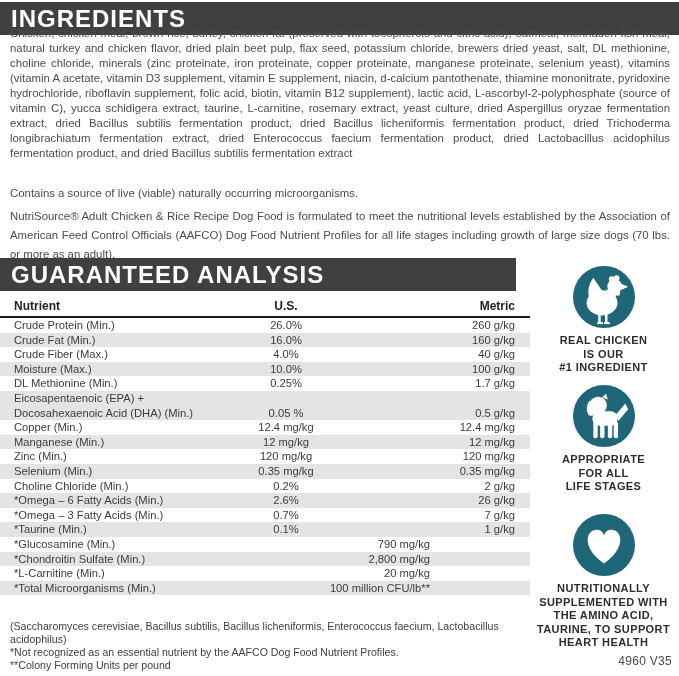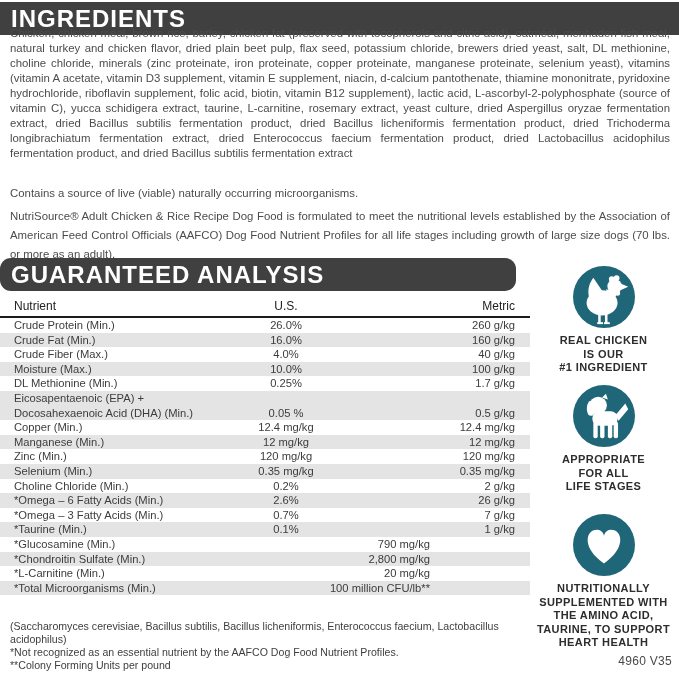--- a/index.html
+++ b/index.html
@@ -8,39 +8,39 @@
     position:relative; width:679px; height:676px; background:#ffffff;
     font-family:"Liberation Sans", sans-serif; color:#474747; overflow:hidden;
     margin:0 auto;
   }
   .title-bar {
     position:absolute; left:0; height:33px; background:#404040;
     color:#ffffff; font-weight:bold; font-size:24px; line-height:33px;
     padding-left:11px; letter-spacing:1px;
   }
   .bar-ingredients { top:2px; width:679px; }
-  .bar-analysis   { top:258px; width:516px;border-radius:11px; }
+  .bar-analysis   { top:258px; width:516px; }
 
   .ing-paragraph {
     position:absolute; top:26px; left:10px; width:660px;
     font-size:11.4px; line-height:15px; text-align:justify; color:#4c4c4c;
   }
   .contains-note {
     position:absolute; top:186px; left:10px; width:660px;
     font-size:11.4px; line-height:15px; color:#4c4c4c;
   }
   .aafco-note {
     position:absolute; top:207px; left:10px; width:660px;
     font-size:11.4px; line-height:19px; text-align:justify; color:#4c4c4c;
   }
 
   .analysis-table-wrap { position:absolute; top:299px; left:0; width:530px; }
   table.analysis { width:530px; border-collapse:collapse; table-layout:fixed; }
   table.analysis th {
-    font-size:12px; font-weight:normal; color:#222222;
+    font-size:12px; font-weight:bold; color:#222222;
     border-bottom:2.5px solid #1c1c1c; padding-bottom:3px; height:18px;
   }
   th.c-nutrient, td.c-nutrient { width:240px; text-align:left; padding-left:14px; }
   th.c-us, td.c-us { width:92px; text-align:center; }
   th.c-metric, td.c-metric { text-align:right; padding-right:15px; }
   table.analysis td {
     font-size:11.2px; line-height:14.6px; color:#3c3c3c; vertical-align:bottom;
   }
   td.c-nutrient { white-space:pre-line; }
   td.c-combined { text-align:right; padding-right:100px; }

